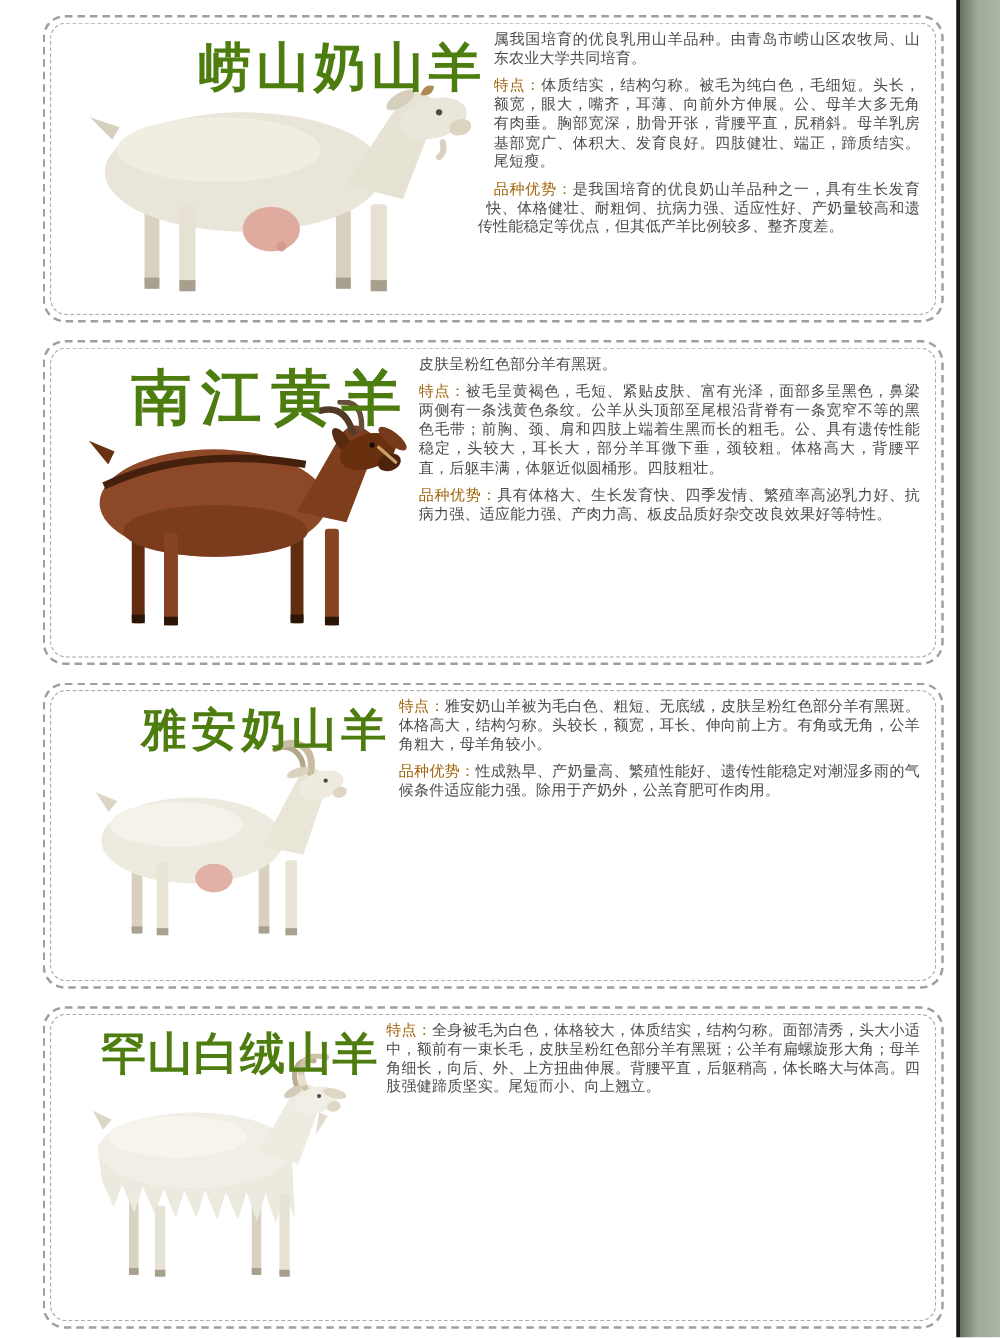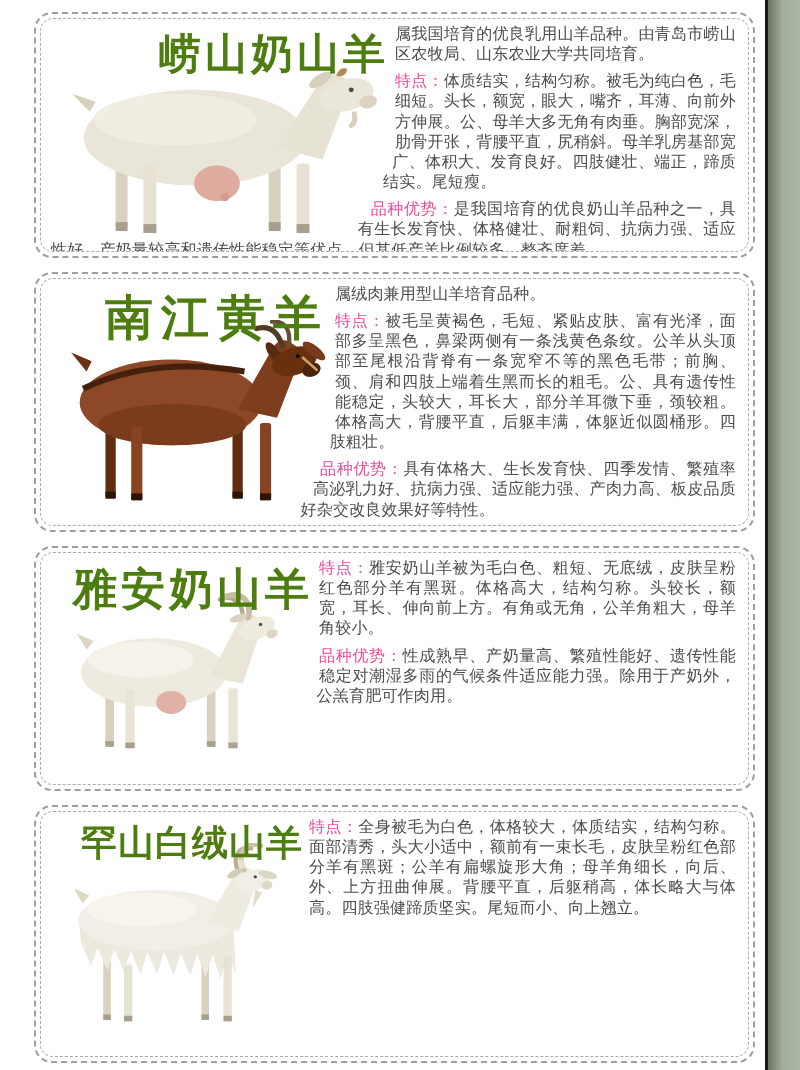--- a/index.html
+++ b/index.html
@@ -33,32 +33,32 @@
   .fig1{width:338px;height:215px}
   .fig2{width:278px;height:230px}
   .fig3{width:262px;height:208px}
   .fig4{width:252px;height:216px}
   .breed-title{
     position:absolute;top:2px;left:0;right:0;text-align:right;white-space:nowrap;
     font-family:"DejaVu Serif","Liberation Serif",serif;font-weight:700;color:#4d7c0f;
   }
   .t1{font-size:42px;letter-spacing:4px}
   .t2{font-size:48px;letter-spacing:8px}
-  .t3{font-size:44px;letter-spacing:4px}
+  .t3{font-size:36px;letter-spacing:4px}
   .t4{font-size:36px;letter-spacing:1px}
   .goat{display:block}
   .g1{margin:44px 0 0 4px}
   .g2{margin:36px 0 0 6px}
   .g3{margin:30px 0 0 10px}
   .g4{margin:26px 0 0 8px}
   .card p{
-    margin:0 0 7px 0;font-size:16px;line-height:1.26;color:#4c4c4c;
+    margin:0 0 7px 0;font-size:12px;line-height:1.26;color:#4c4c4c;
     text-align:justify;letter-spacing:.2px;
   }
-  .label{color:#ec4899;}
+  .label{color:#a16207;}
 </style>
 </head>
 <body>
 
 <div class="content">
 
   <div class="card card1">
     <div class="card-inner">
       <div class="figure fig1">
         <div class="breed-title t1">崂山奶山羊</div>
@@ -112,21 +112,21 @@
           <path d="M262,14 Q254,-12 232,-6" stroke="#4f3b28" stroke-width="6" fill="none" stroke-linecap="round"></path>
           <path d="M270,12 Q272,-16 250,-14" stroke="#645038" stroke-width="5" fill="none" stroke-linecap="round"></path>
           <ellipse cx="252" cy="22" rx="14" ry="6" transform="rotate(55 252 22)" fill="#582a10"></ellipse>
           <ellipse cx="276" cy="32" rx="27" ry="16" transform="rotate(-18 276 32)" fill="#68300f"></ellipse>
           <ellipse cx="296" cy="42" rx="11" ry="8" transform="rotate(-18 296 42)" fill="#4c230d"></ellipse>
           <path d="M286,28 L302,42" stroke="#caa268" stroke-width="3" stroke-linecap="round"></path>
           <ellipse cx="299" cy="20" rx="16" ry="6" transform="rotate(38 299 20)" fill="#773a1b"></ellipse>
           <circle cx="280" cy="26" r="2.5" fill="#170c05"></circle>
         </svg>
       </div>
-      <p><span>属绒肉兼用型山羊培育品种。</span></p>
+      <p><span>皮肤呈粉红色部分羊有黑斑。</span></p>
       <p><span class="label">特点：</span><span>被毛呈黄褐色，毛短、紧贴皮肤、富有光泽，面部多呈黑色，鼻梁两侧有一条浅黄色条纹。公羊从头顶部至尾根沿背脊有一条宽窄不等的黑色毛带；前胸、颈、肩和四肢上端着生黑而长的粗毛。公、具有遗传性能稳定，头较大，耳长大，部分羊耳微下垂，颈较粗。体格高大，背腰平直，后躯丰满，体躯近似圆桶形。四肢粗壮。</span></p>
       <p><span class="label">品种优势：</span><span>具有体格大、生长发育快、四季发情、繁殖率高泌乳力好、抗病力强、适应能力强、产肉力高、板皮品质好杂交改良效果好等特性。</span></p>
     </div>
   </div>
 
   <div class="card card3">
     <div class="card-inner">
       <div class="figure fig3">
         <div class="breed-title t3">雅安奶山羊</div>
         <svg class="goat g3" width="226" height="176" viewBox="0 -40 316 246">

